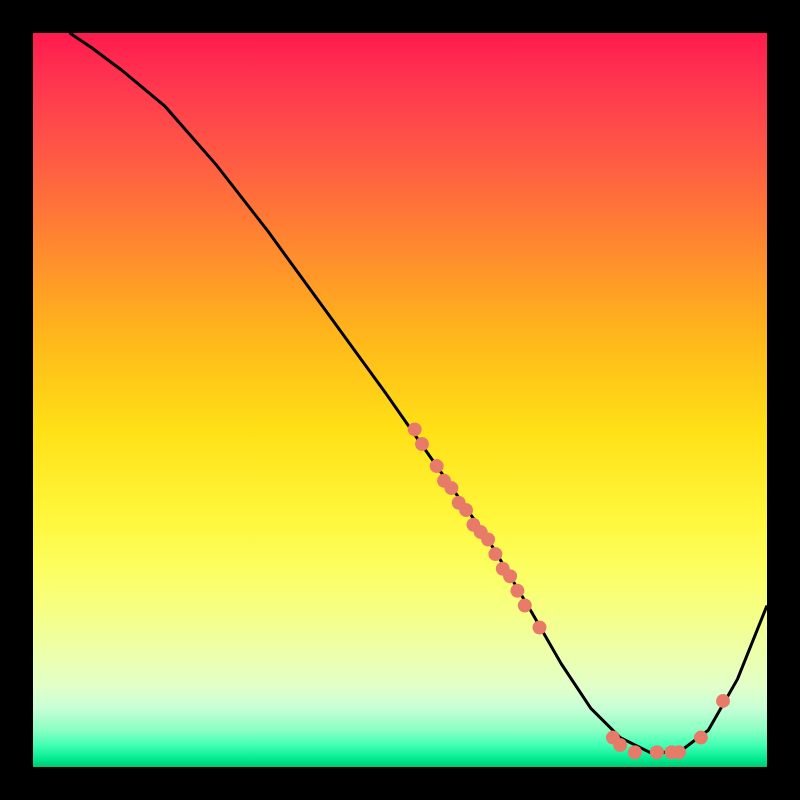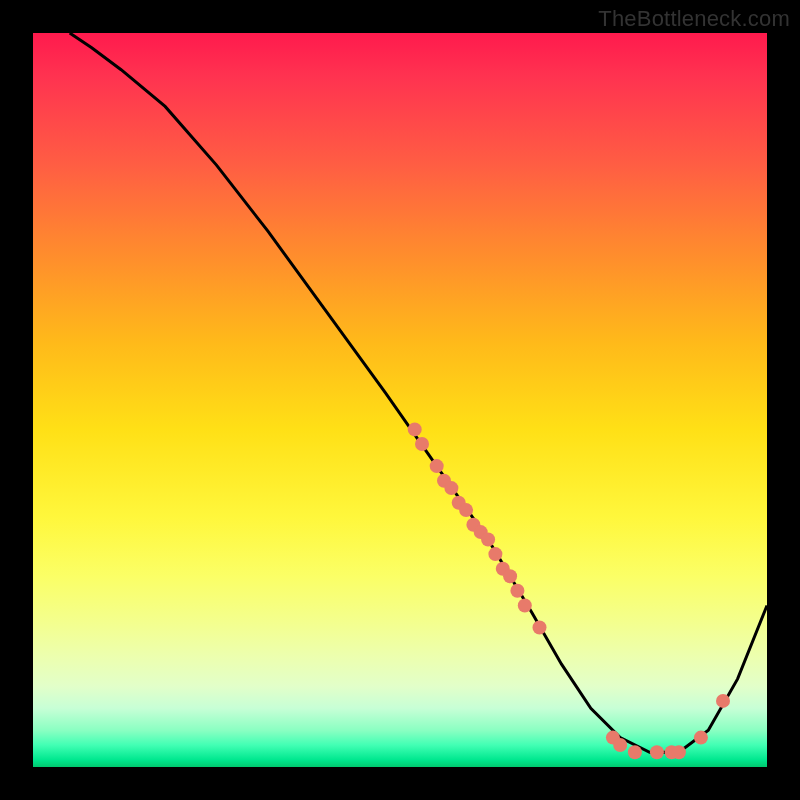--- a/index.html
+++ b/index.html
@@ -88,14 +88,13 @@
           <circle cx="587.2" cy="712.0" r="7" fill="#e87a6a"></circle>
           <circle cx="601.9" cy="719.3" r="7" fill="#e87a6a"></circle>
           <circle cx="623.9" cy="719.3" r="7" fill="#e87a6a"></circle>
           <circle cx="638.6" cy="719.3" r="7" fill="#e87a6a"></circle>
           <circle cx="645.9" cy="719.3" r="7" fill="#e87a6a"></circle>
           <circle cx="667.9" cy="704.6" r="7" fill="#e87a6a"></circle>
           <circle cx="690.0" cy="667.9" r="7" fill="#e87a6a"></circle>
         </g>
     </svg>
   </div>
-  <div class="watermark">TheBottleneck.com</div>
 </div>
 
 </body></html>

